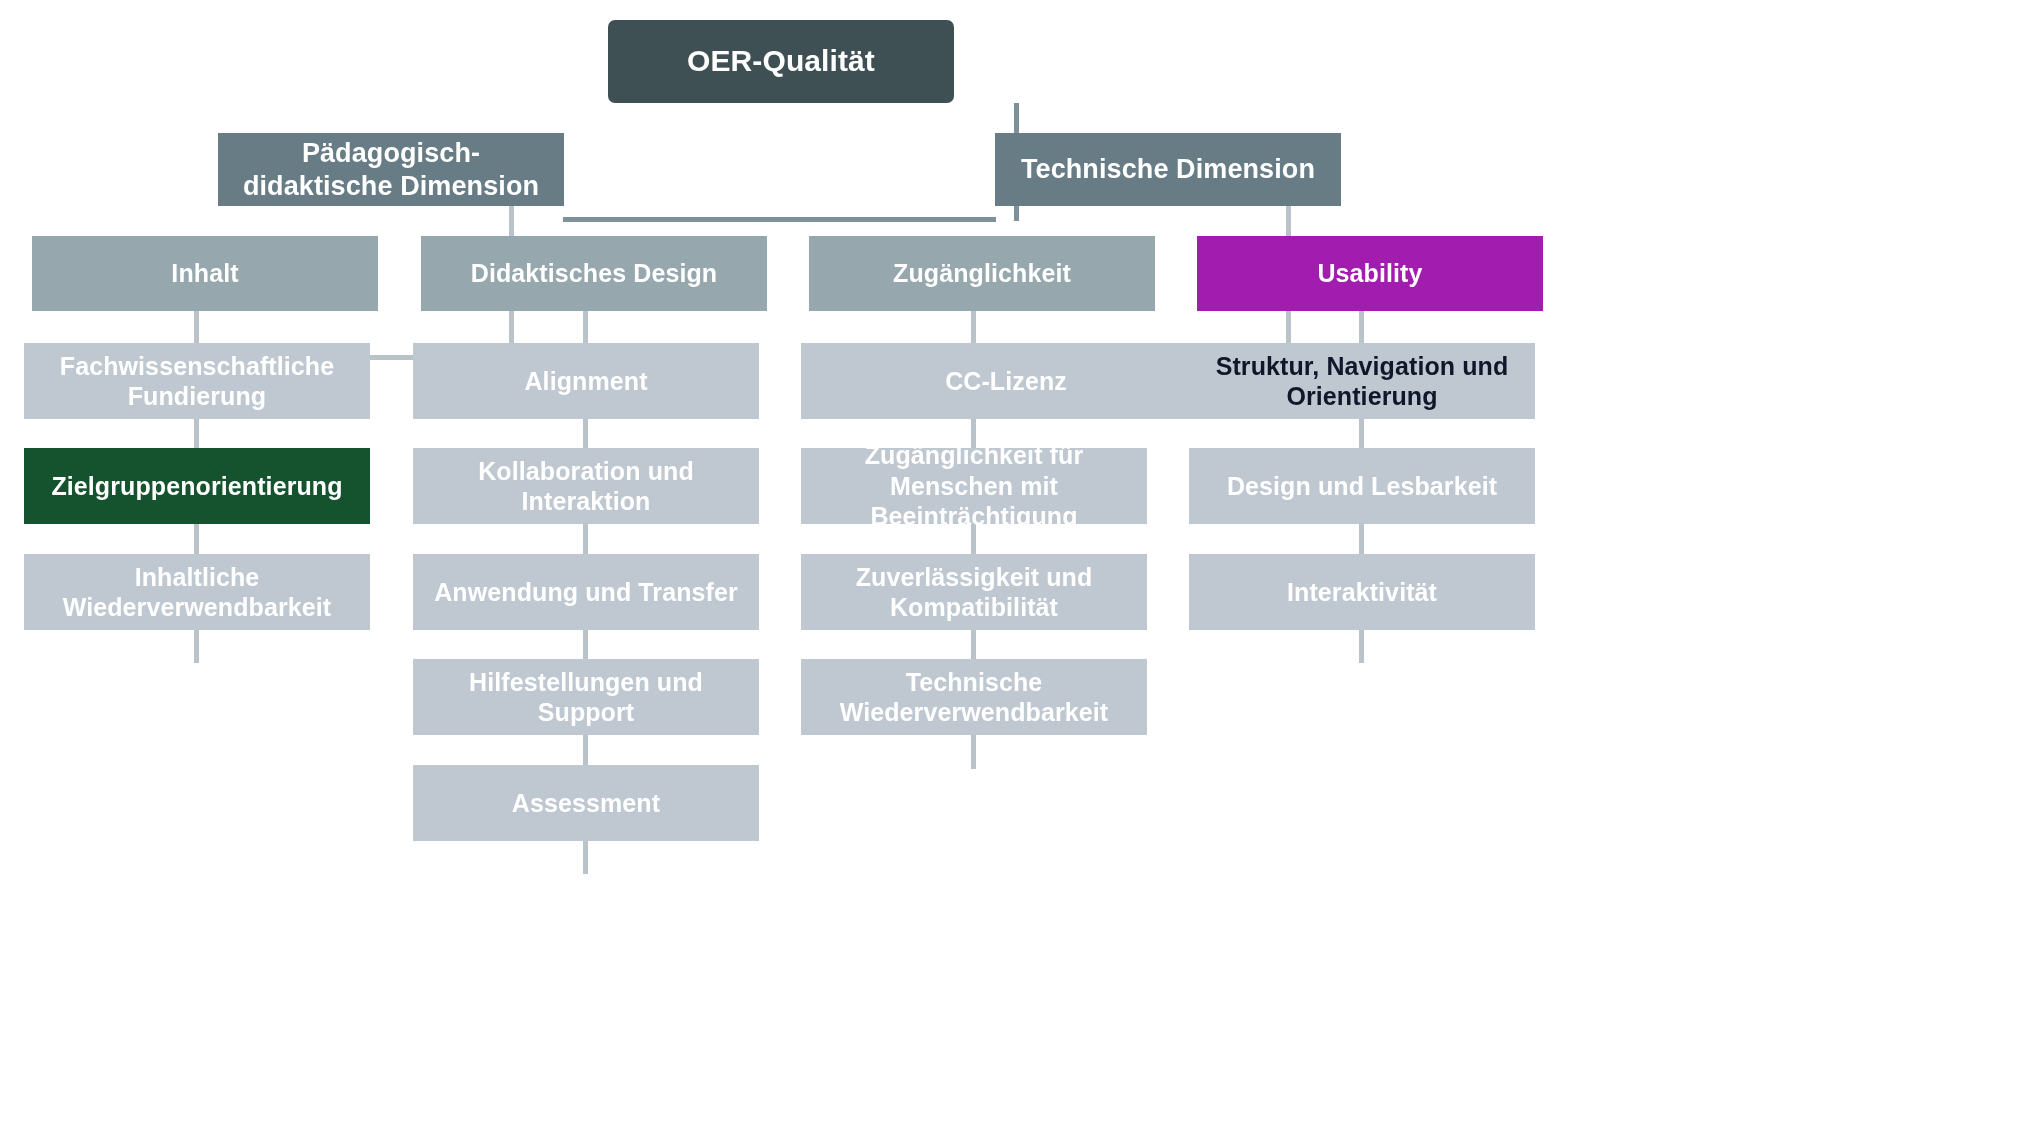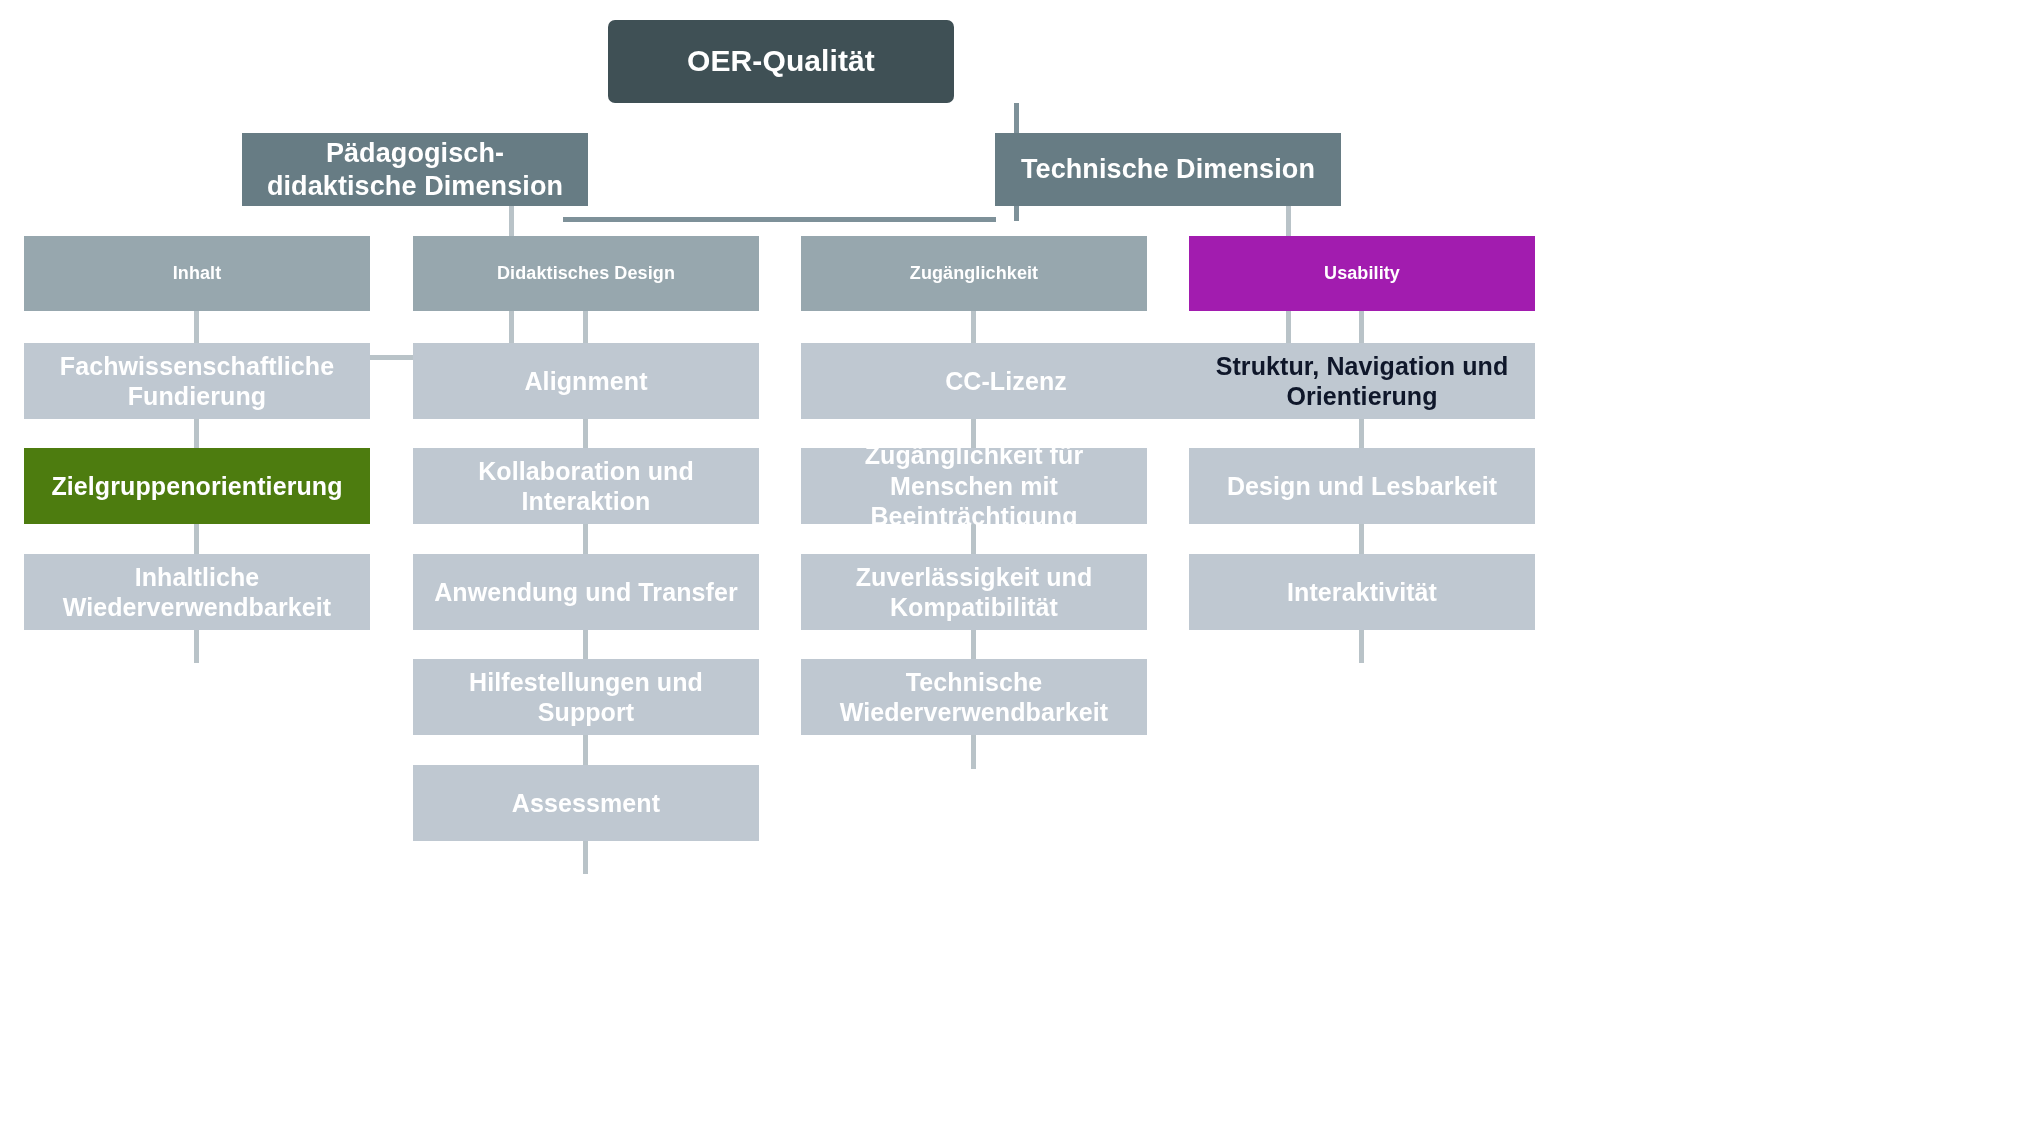--- a/index.html
+++ b/index.html
@@ -3,21 +3,21 @@
 <meta charset="utf-8">
 <style>
   html,body{margin:0;padding:0;background:#ffffff;}
   body{font-family:"Liberation Sans","DejaVu Sans",sans-serif;}
   #stage{position:relative;width:2044px;height:1132px;background:#ffffff;overflow:hidden;}
   .node{position:absolute;display:flex;align-items:center;justify-content:center;
         text-align:center;color:#ffffff;font-weight:bold;box-sizing:border-box;
         line-height:1.22;padding:4px 10px;letter-spacing:0.1px;}
   .lvl0{background:#3f5055;font-size:30px;border-radius:7px;}
   .lvl1{background:#677c84;font-size:27px;}
-  .lvl2{background:#97a7ae;font-size:18px;}
+  .lvl2{background:#97a7ae;font-size:25px;margin-left:8px;}
   .lvl3{background:#bfc8d1;font-size:25px;}
   .conn{position:absolute;background:#b9c3c8;}
   .conn-dark{position:absolute;background:#7e9199;}
   .conn-mid{position:absolute;background:#9fadb3;}
 </style>
 </head>
 <body>
 
 <div id="stage" style="background: rgb(255, 255, 255);">
 
@@ -35,21 +35,21 @@
   <div class="conn" style="left: 583px; top: 311px; width: 5px; height: 563px; background: rgb(185, 195, 200);"></div>
 
   <div class="conn" style="left: 971px; top: 311px; width: 5px; height: 458px; background: rgb(185, 195, 200);"></div>
 
   <div class="conn" style="left: 1359px; top: 311px; width: 5px; height: 352px; background: rgb(185, 195, 200);"></div>
 
   <div class="node lvl0" style="left: 608px; top: 20px; width: 346px; height: 83px; background: rgb(63, 80, 85); color: rgb(255, 255, 255);">
     <span>OER-Qualität</span>
   </div>
 
-  <div class="node lvl1" style="left: 218px; top: 133px; width: 346px; height: 73px; background: rgb(103, 124, 132); color: rgb(255, 255, 255); margin-left: 24px;">
+  <div class="node lvl1" style="left: 218px; top: 133px; width: 346px; height: 73px; background: rgb(103, 124, 132); color: rgb(255, 255, 255);">
     <span>Pädagogisch-didaktische Dimension</span>
   </div>
   <div class="node lvl1" style="left: 995px; top: 133px; width: 346px; height: 73px; background: rgb(103, 124, 132); color: rgb(255, 255, 255);">
     <span>Technische Dimension</span>
   </div>
 
   <div class="node lvl2" style="left: 24px; top: 236px; width: 346px; height: 75px; background: rgb(151, 167, 174); color: rgb(255, 255, 255);">
     <span>Inhalt</span>
   </div>
   <div class="node lvl2" style="left: 413px; top: 236px; width: 346px; height: 75px; background: rgb(151, 167, 174); color: rgb(255, 255, 255); justify-content: center;">
@@ -58,21 +58,21 @@
   <div class="node lvl2" style="left: 801px; top: 236px; width: 346px; height: 75px; background: rgb(151, 167, 174); color: rgb(255, 255, 255);">
     <span>Zugänglichkeit</span>
   </div>
   <div class="node lvl2" style="left: 1189px; top: 236px; width: 346px; height: 75px; background: #a21caf; color: rgb(255, 255, 255);">
     <span>Usability</span>
   </div>
 
   <div class="node lvl3" style="left: 24px; top: 343px; width: 346px; height: 76px; background: rgb(191, 200, 209); color: rgb(255, 255, 255);">
     <span>Fachwissenschaftliche Fundierung</span>
   </div>
-  <div class="node lvl3" style="left: 24px; top: 448px; width: 346px; height: 76px; background: #4d7c0f; color: rgb(255, 255, 255);">
+  <div class="node lvl3" style="left: 24px; top: 448px; width: 346px; height: 76px; background: #14532d; color: rgb(255, 255, 255);">
     <span>Zielgruppenorientierung</span>
   </div>
   <div class="node lvl3" style="left: 24px; top: 554px; width: 346px; height: 76px; background: rgb(191, 200, 209); color: rgb(255, 255, 255);">
     <span>Inhaltliche Wiederverwendbarkeit</span>
   </div>
 
   <div class="node lvl3" style="left: 413px; top: 343px; width: 346px; height: 76px; background: rgb(191, 200, 209); color: rgb(255, 255, 255);">
     <span>Alignment</span>
   </div>
   <div class="node lvl3" style="left: 413px; top: 448px; width: 346px; height: 76px; background: rgb(191, 200, 209); color: rgb(255, 255, 255);">

